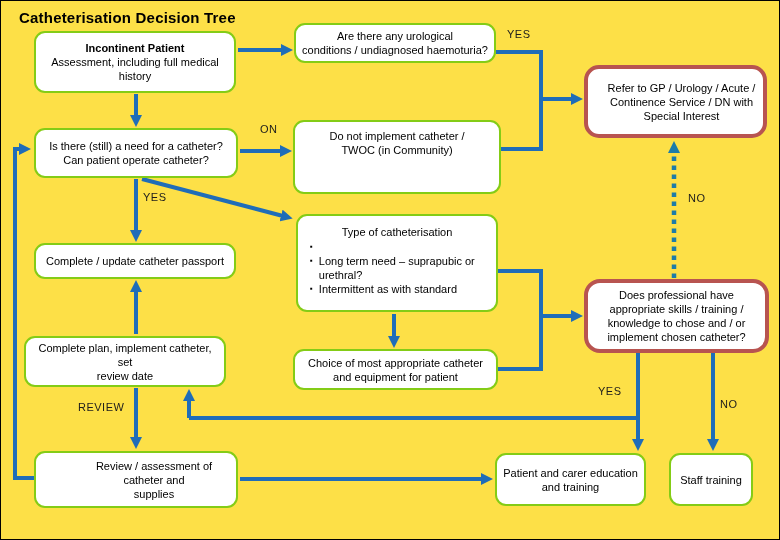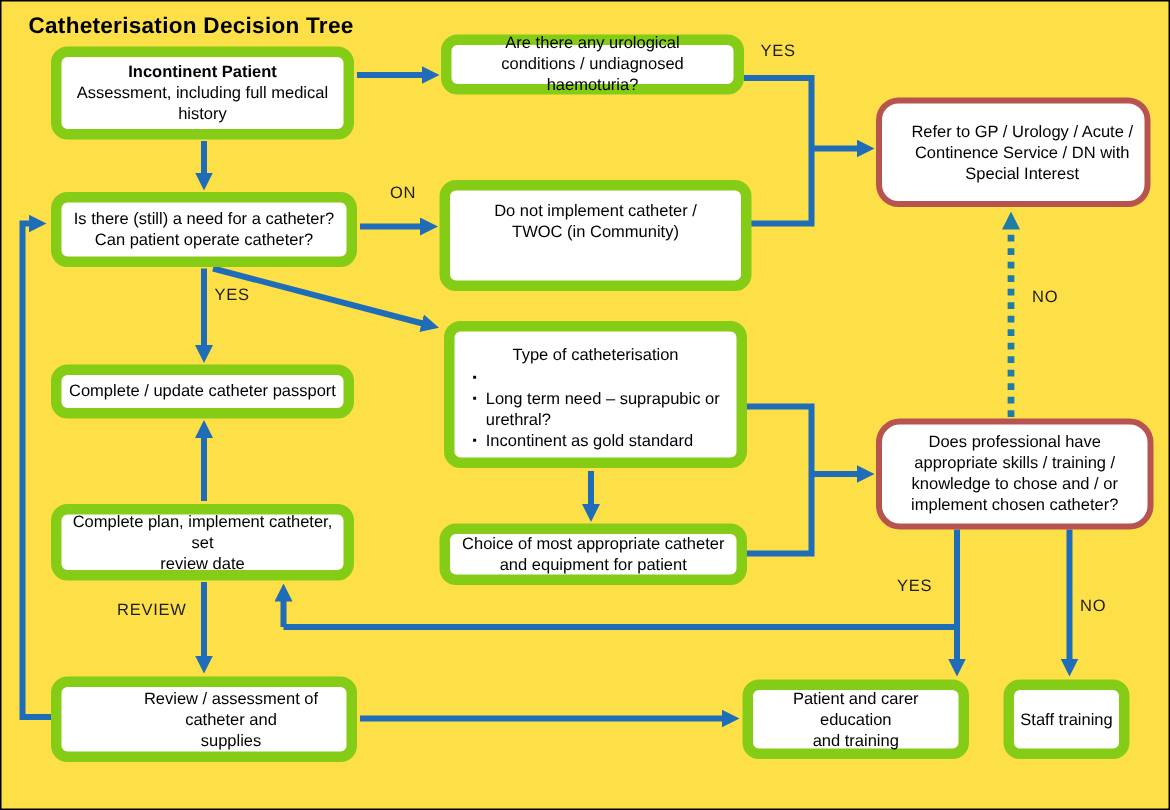--- a/index.html
+++ b/index.html
@@ -13,21 +13,21 @@
   }
   .page-title{
     position:absolute;left:18px;top:8px;
     font-size:15px;font-weight:bold;color:#000;
     letter-spacing:0.2px;
   }
   .wires{position:absolute;left:0;top:0;width:778px;height:538px;}
   .node{
     position:absolute;box-sizing:border-box;
     background:#fff;
-    border:7px solid #84cc16;border-radius:11px;
+    border:2px solid #84cc16;border-radius:11px;
     display:flex;flex-direction:column;align-items:center;justify-content:center;
     text-align:center;color:#000;
     font-size:11px;line-height:14px;
     padding:2px 4px;
   }
   .node-text{white-space:pre-line;}
   .node-heading{font-weight:bold;white-space:pre-line;}
   .alert{border-color:#B85450;border-width:4px;border-radius:15px;}
   .top-align{justify-content:flex-start;padding-top:7px;}
   .bullets{width:100%;padding:0 2px 0 8px;box-sizing:border-box;margin-top:1px;}
@@ -111,37 +111,37 @@
       <div class="bullet-row">
         <span class="bullet-marker">▪</span>
       </div>
       <div class="bullet-row">
         <span class="bullet-marker">▪</span>
         <span class="bullet-text">Long term need – suprapubic or
 urethral?</span>
       </div>
       <div class="bullet-row">
         <span class="bullet-marker">▪</span>
-        <span class="bullet-text">Incontinent as gold standard</span>
+        <span class="bullet-text">Intermittent as with standard</span>
       </div>
     </div>
   </div>
 
   <div class="node" style="left:33px;top:242px;width:202px;height:36px;">
     <div class="node-text">Complete / update catheter passport</div>
   </div>
 
   <div class="node alert" style="left:583px;top:278px;width:185px;height:74px;border-radius:16px;">
     <div class="node-text">Does professional have
 appropriate skills / training /
 knowledge to chose and / or
 implement chosen catheter?</div>
   </div>
 
-  <div class="node" style="left:33px;top:335px;width:202px;height:51px;">
+  <div class="node" style="left:23px;top:335px;width:202px;height:51px;">
     <div class="node-text">Complete plan, implement catheter, set
 review date</div>
   </div>
 
   <div class="node" style="left:292px;top:348px;width:205px;height:41px;">
     <div class="node-text">Choice of most appropriate catheter
 and equipment for patient</div>
   </div>
 
   <div class="node" style="left:33px;top:450px;width:204px;height:57px;padding-left:40px;">

